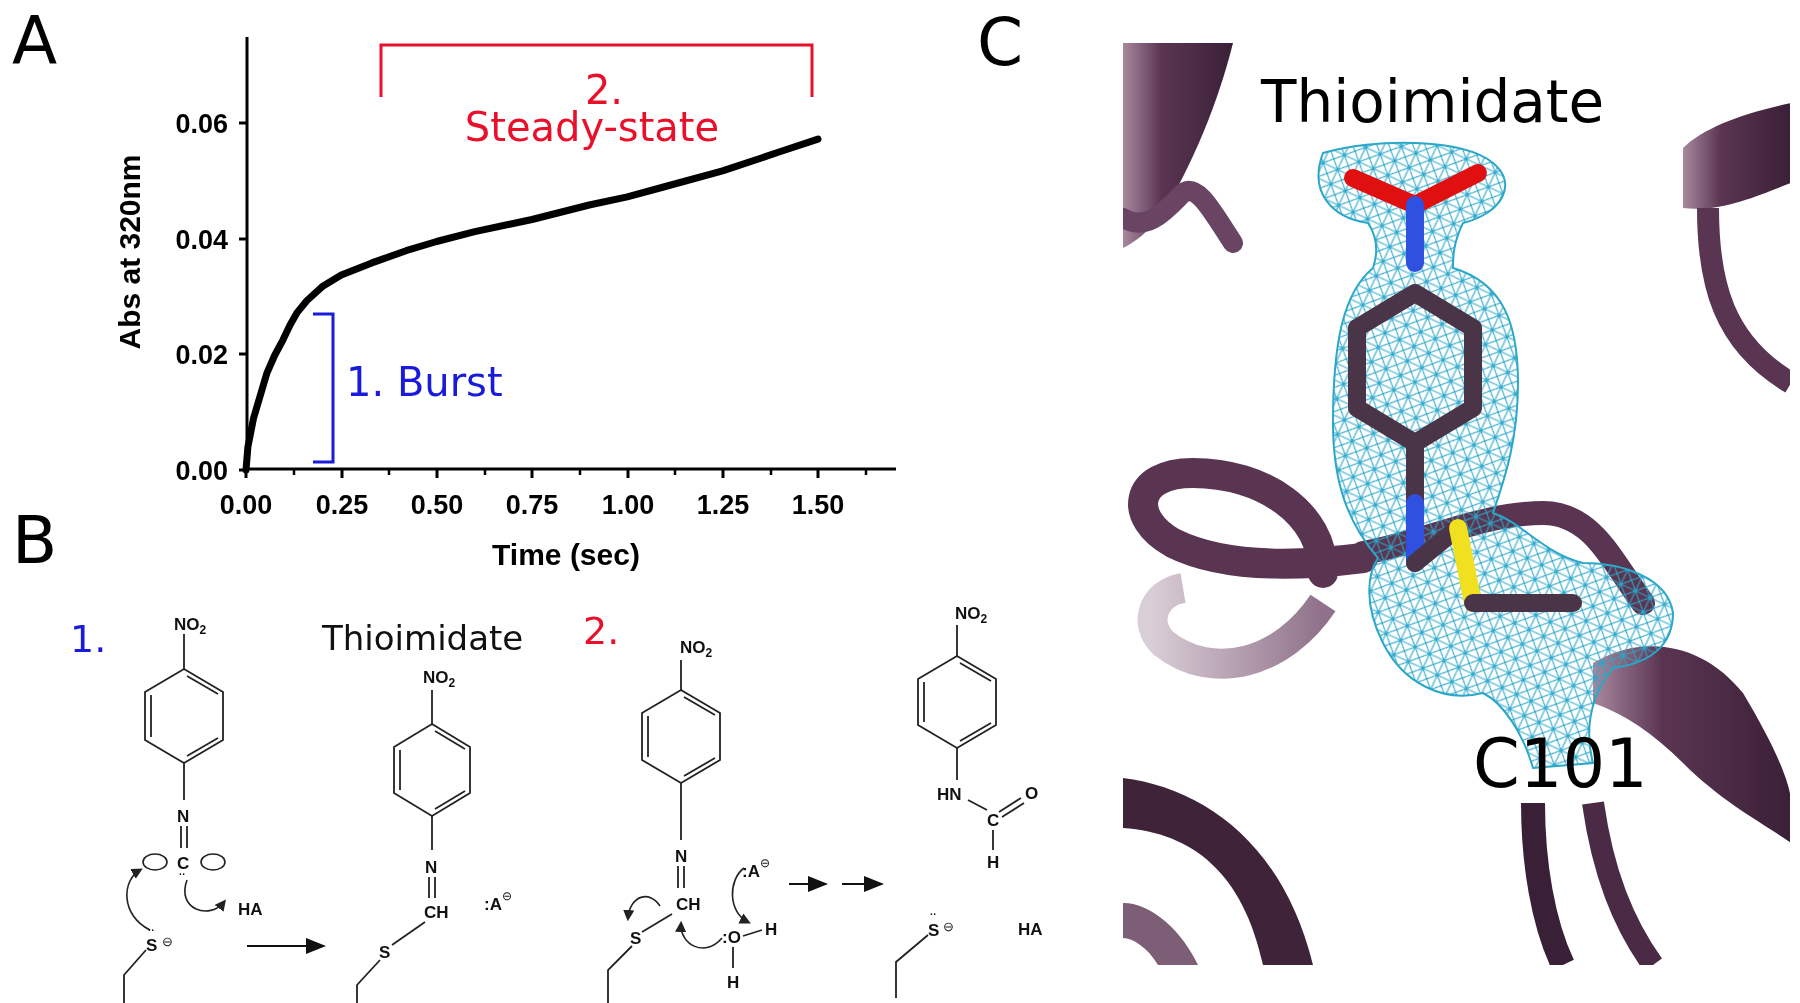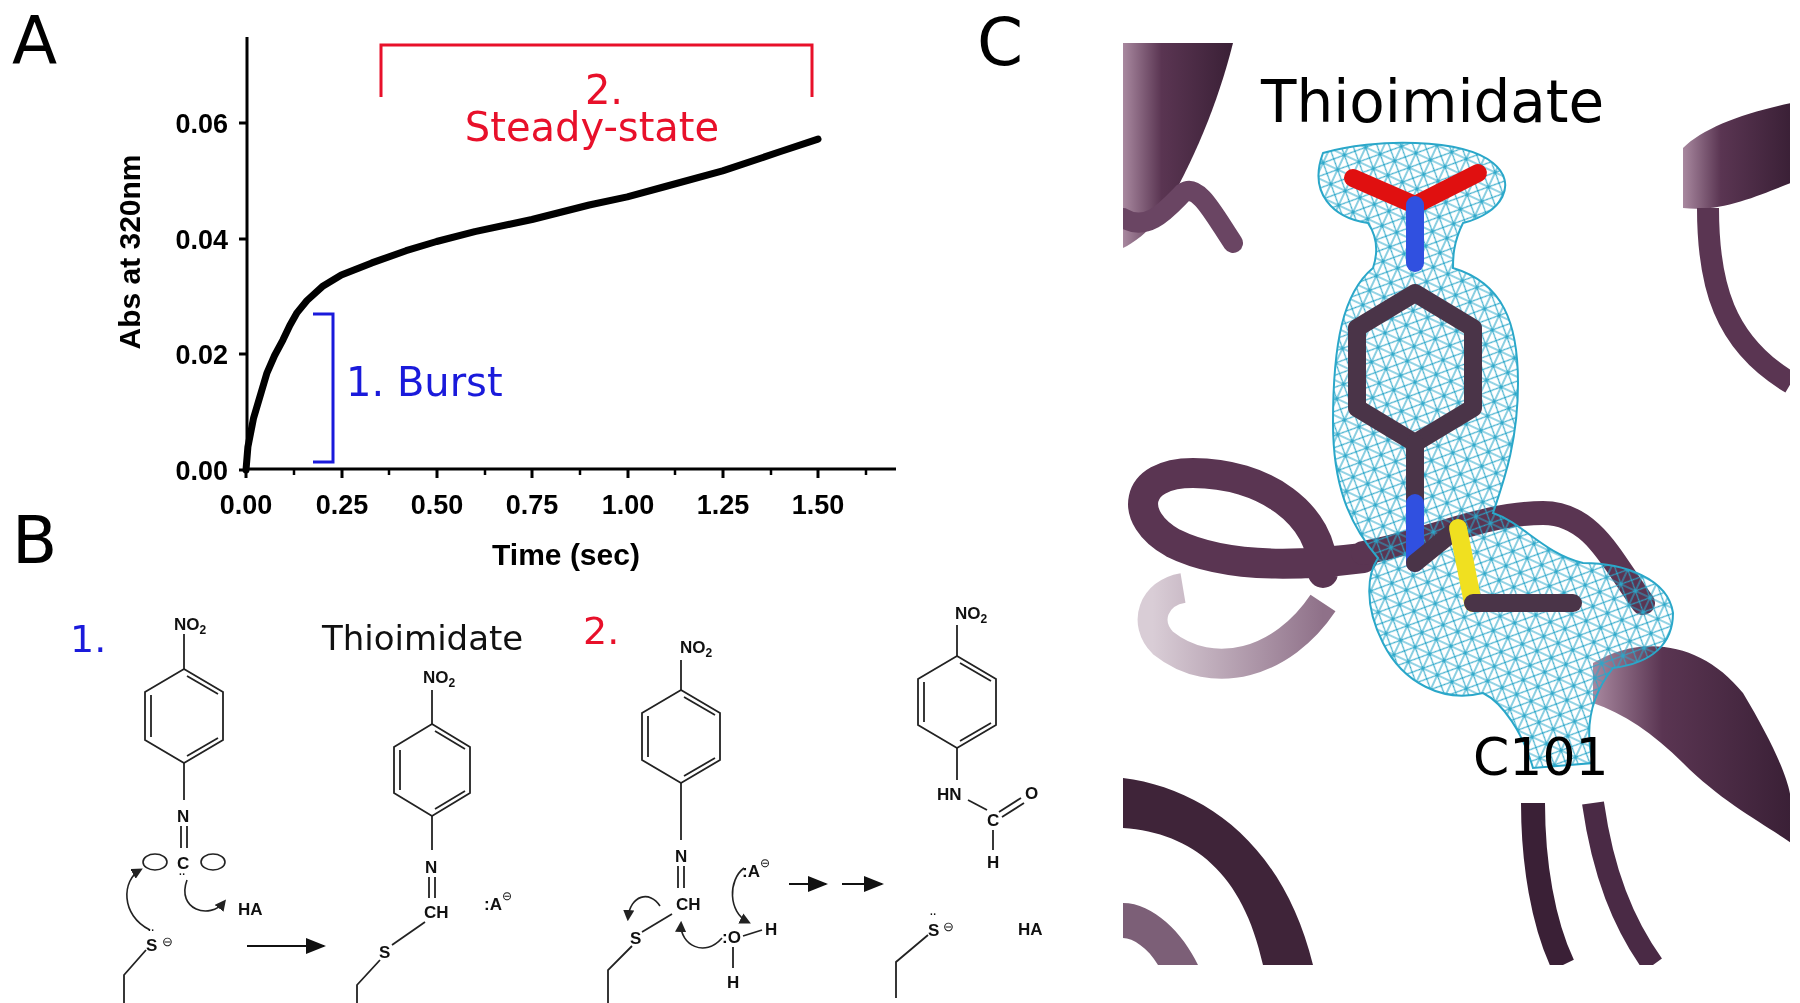--- a/index.html
+++ b/index.html
@@ -239,14 +239,14 @@
       <path d="M292,250 L350,285 L350,365 L292,400 L234,365 L234,285 Z" stroke="#4a3448" stroke-width="18" stroke-linejoin="round"></path>
       <path d="M292,400 L292,460" stroke="#4a3448" stroke-width="18"></path>
       <path d="M292,460 L292,520" stroke="#3050e0" stroke-width="18"></path>
       <path d="M292,520 L335,485" stroke="#4a3448" stroke-width="18"></path>
       <path d="M335,485 L350,560" stroke="#f0e020" stroke-width="18"></path>
       <path d="M350,560 L450,560" stroke="#4a3448" stroke-width="18"></path>
     </g>
   </svg>
 
   <div class="c-label" style="left:138px; top:30px; font-size:58px;">Thioimidate</div>
-  <div class="c-label" style="left:350px; top:688px; font-size:52px;">C101</div>
+  <div class="c-label" style="left:350px; top:688px; font-size:67px;">C101</div>
 </div>
 
 </body></html>

